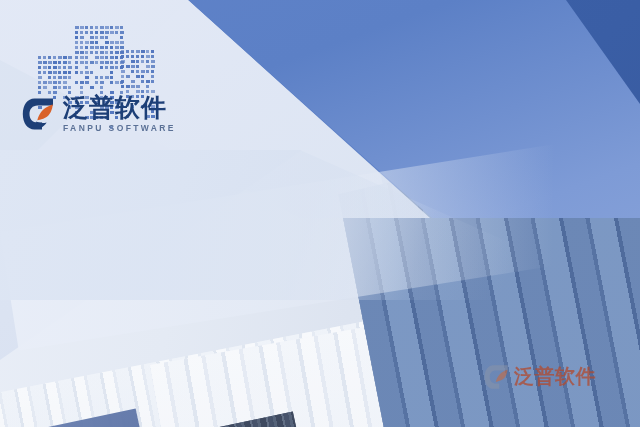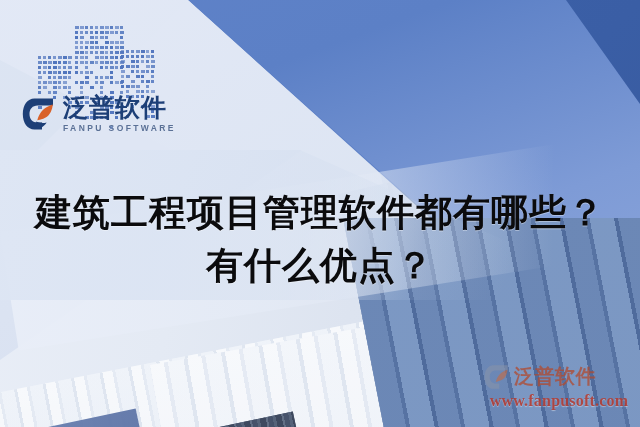--- a/index.html
+++ b/index.html
@@ -502,34 +502,29 @@
         <path d="M14.2 31.8 L14.2 24.6 C14.2 24.6 19.8 27.2 24.6 25.4
                  C24.6 25.4 21.4 31.6 14.2 31.8 Z" fill="#1d3f77"></path>
       </svg>
     </span>
     <span class="brand-text">
       <span class="brand-cn">泛普软件</span>
       <span class="brand-en">FANPU SOFTWARE</span>
     </span>
   </div>
 
-  <div class="title-wrap">
-    <div class="title-line">建筑工程项目管理软件都有哪些？</div>
-    <div class="title-line">有什么优点？</div>
-  </div>
 
   <div class="watermark">
     <div class="wm-row">
       <span class="wm-mark">
         <svg width="26" height="26" viewBox="0 0 34 34" aria-hidden="true">
           <path d="M12.4 1.5 L31 1.5 L31 8.5 L15.5 8.5 C10.5 8.5 7.5 12 7.5 17
                    C7.5 22 10.5 25.5 15.5 25.5 L20 25.5 L20 32.5 L12.4 32.5
                    C5.6 32.5 0.8 26.2 0.8 17 C0.8 7.8 5.6 1.5 12.4 1.5 Z" fill="#8a93a8" opacity=".85"></path>
           <path d="M30.8 7.5 C30.8 7.5 24.5 9.2 20.4 13.6 C16.6 17.6 15.4 23.2 15.4 23.2
                    C15.4 23.2 22.6 22.4 26.6 18.2 C30.3 14.3 30.8 7.5 30.8 7.5 Z" fill="#c9693f" opacity=".9"></path>
         </svg>
       </span>
       <span class="wm-cn">泛普软件</span>
     </div>
-    <div class="wm-url">www.fanpusoft.com</div>
   </div>
 
 </div>
 
 </body></html>

